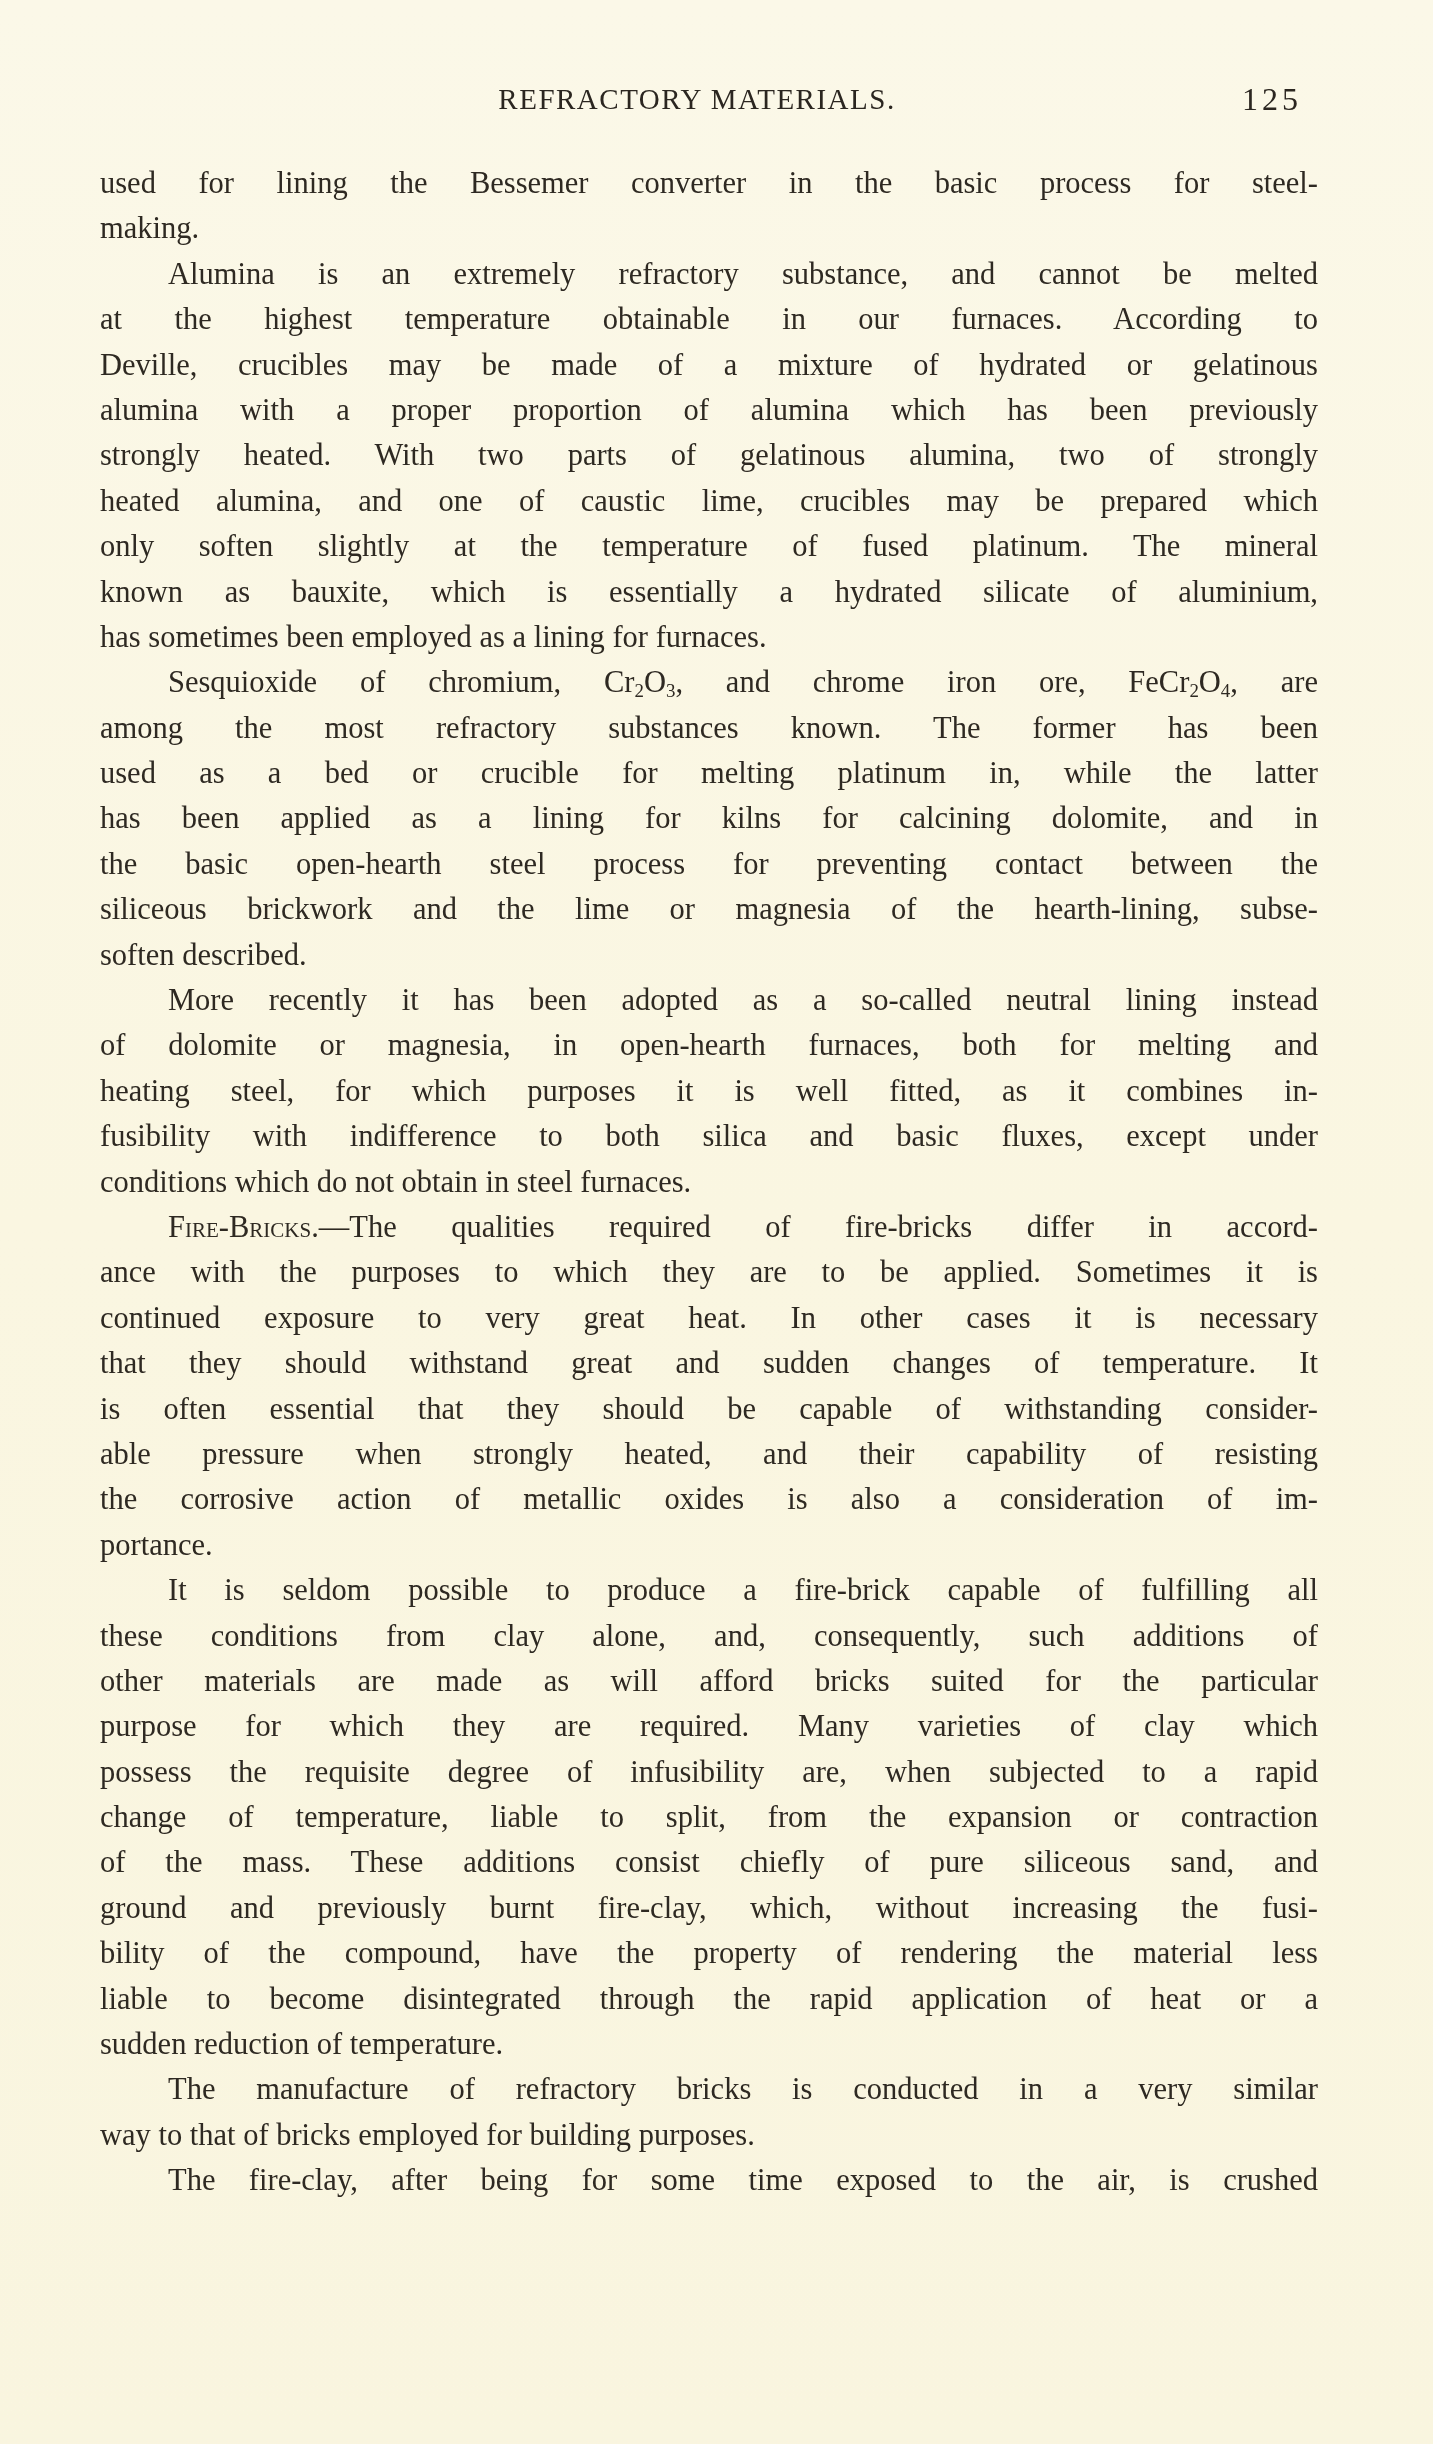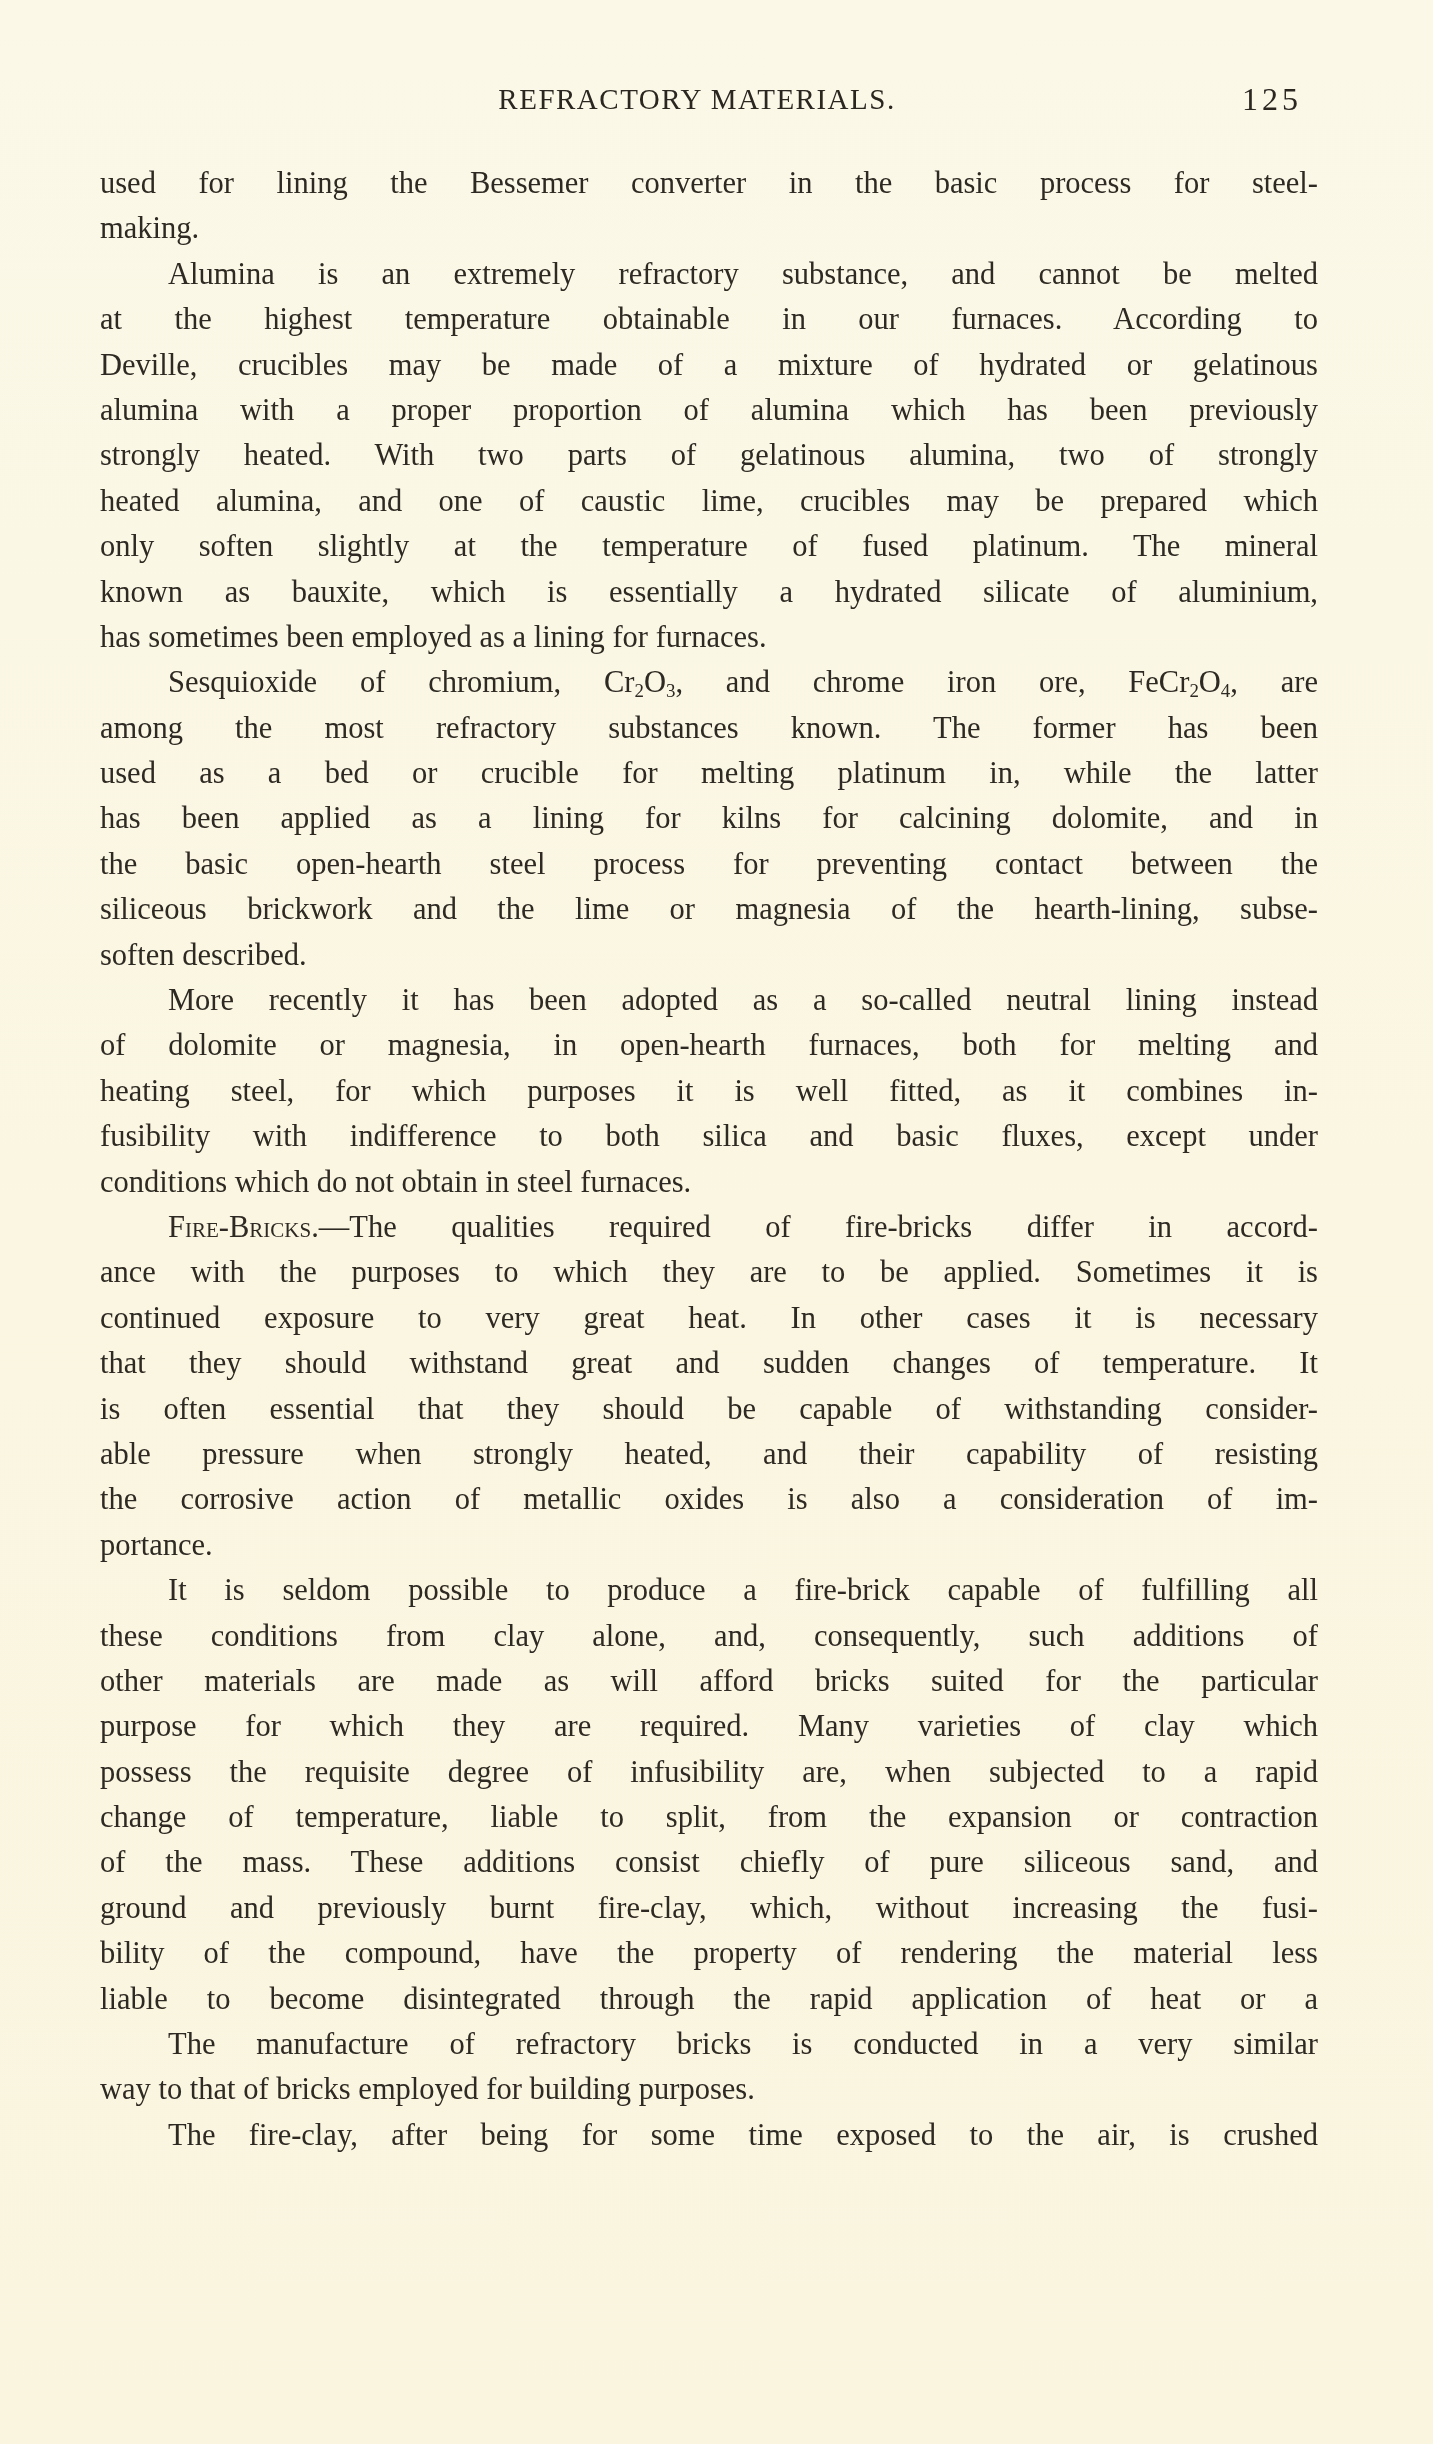--- a/index.html
+++ b/index.html
@@ -143,20 +143,21 @@
       <span class="line indent">It is seldom possible to produce a fire-brick capable of fulfilling all</span>
       <span class="line">these conditions from clay alone, and, consequently, such additions of</span>
       <span class="line">other materials are made as will afford bricks suited for the particular</span>
       <span class="line">purpose for which they are required.  Many varieties of clay which</span>
       <span class="line">possess the requisite degree of infusibility are, when subjected to a rapid</span>
       <span class="line">change of temperature, liable to split, from the expansion or contraction</span>
       <span class="line">of the mass.  These additions consist chiefly of pure siliceous sand, and</span>
       <span class="line">ground and previously burnt fire-clay, which, without increasing the fusi-</span>
       <span class="line">bility of the compound, have the property of rendering the material less</span>
       <span class="line">liable to become disintegrated through the rapid application of heat or a</span>
+      <span class="line last">sudden reduction of temperature.</span>
     </div>
 
     <div>
       <span class="line indent">The manufacture of refractory bricks is conducted in a very similar</span>
       <span class="line last">way to that of bricks employed for building purposes.</span>
     </div>
 
     <div>
       <span class="line indent">The fire-clay, after being for some time exposed to the air, is crushed</span>
     </div>

